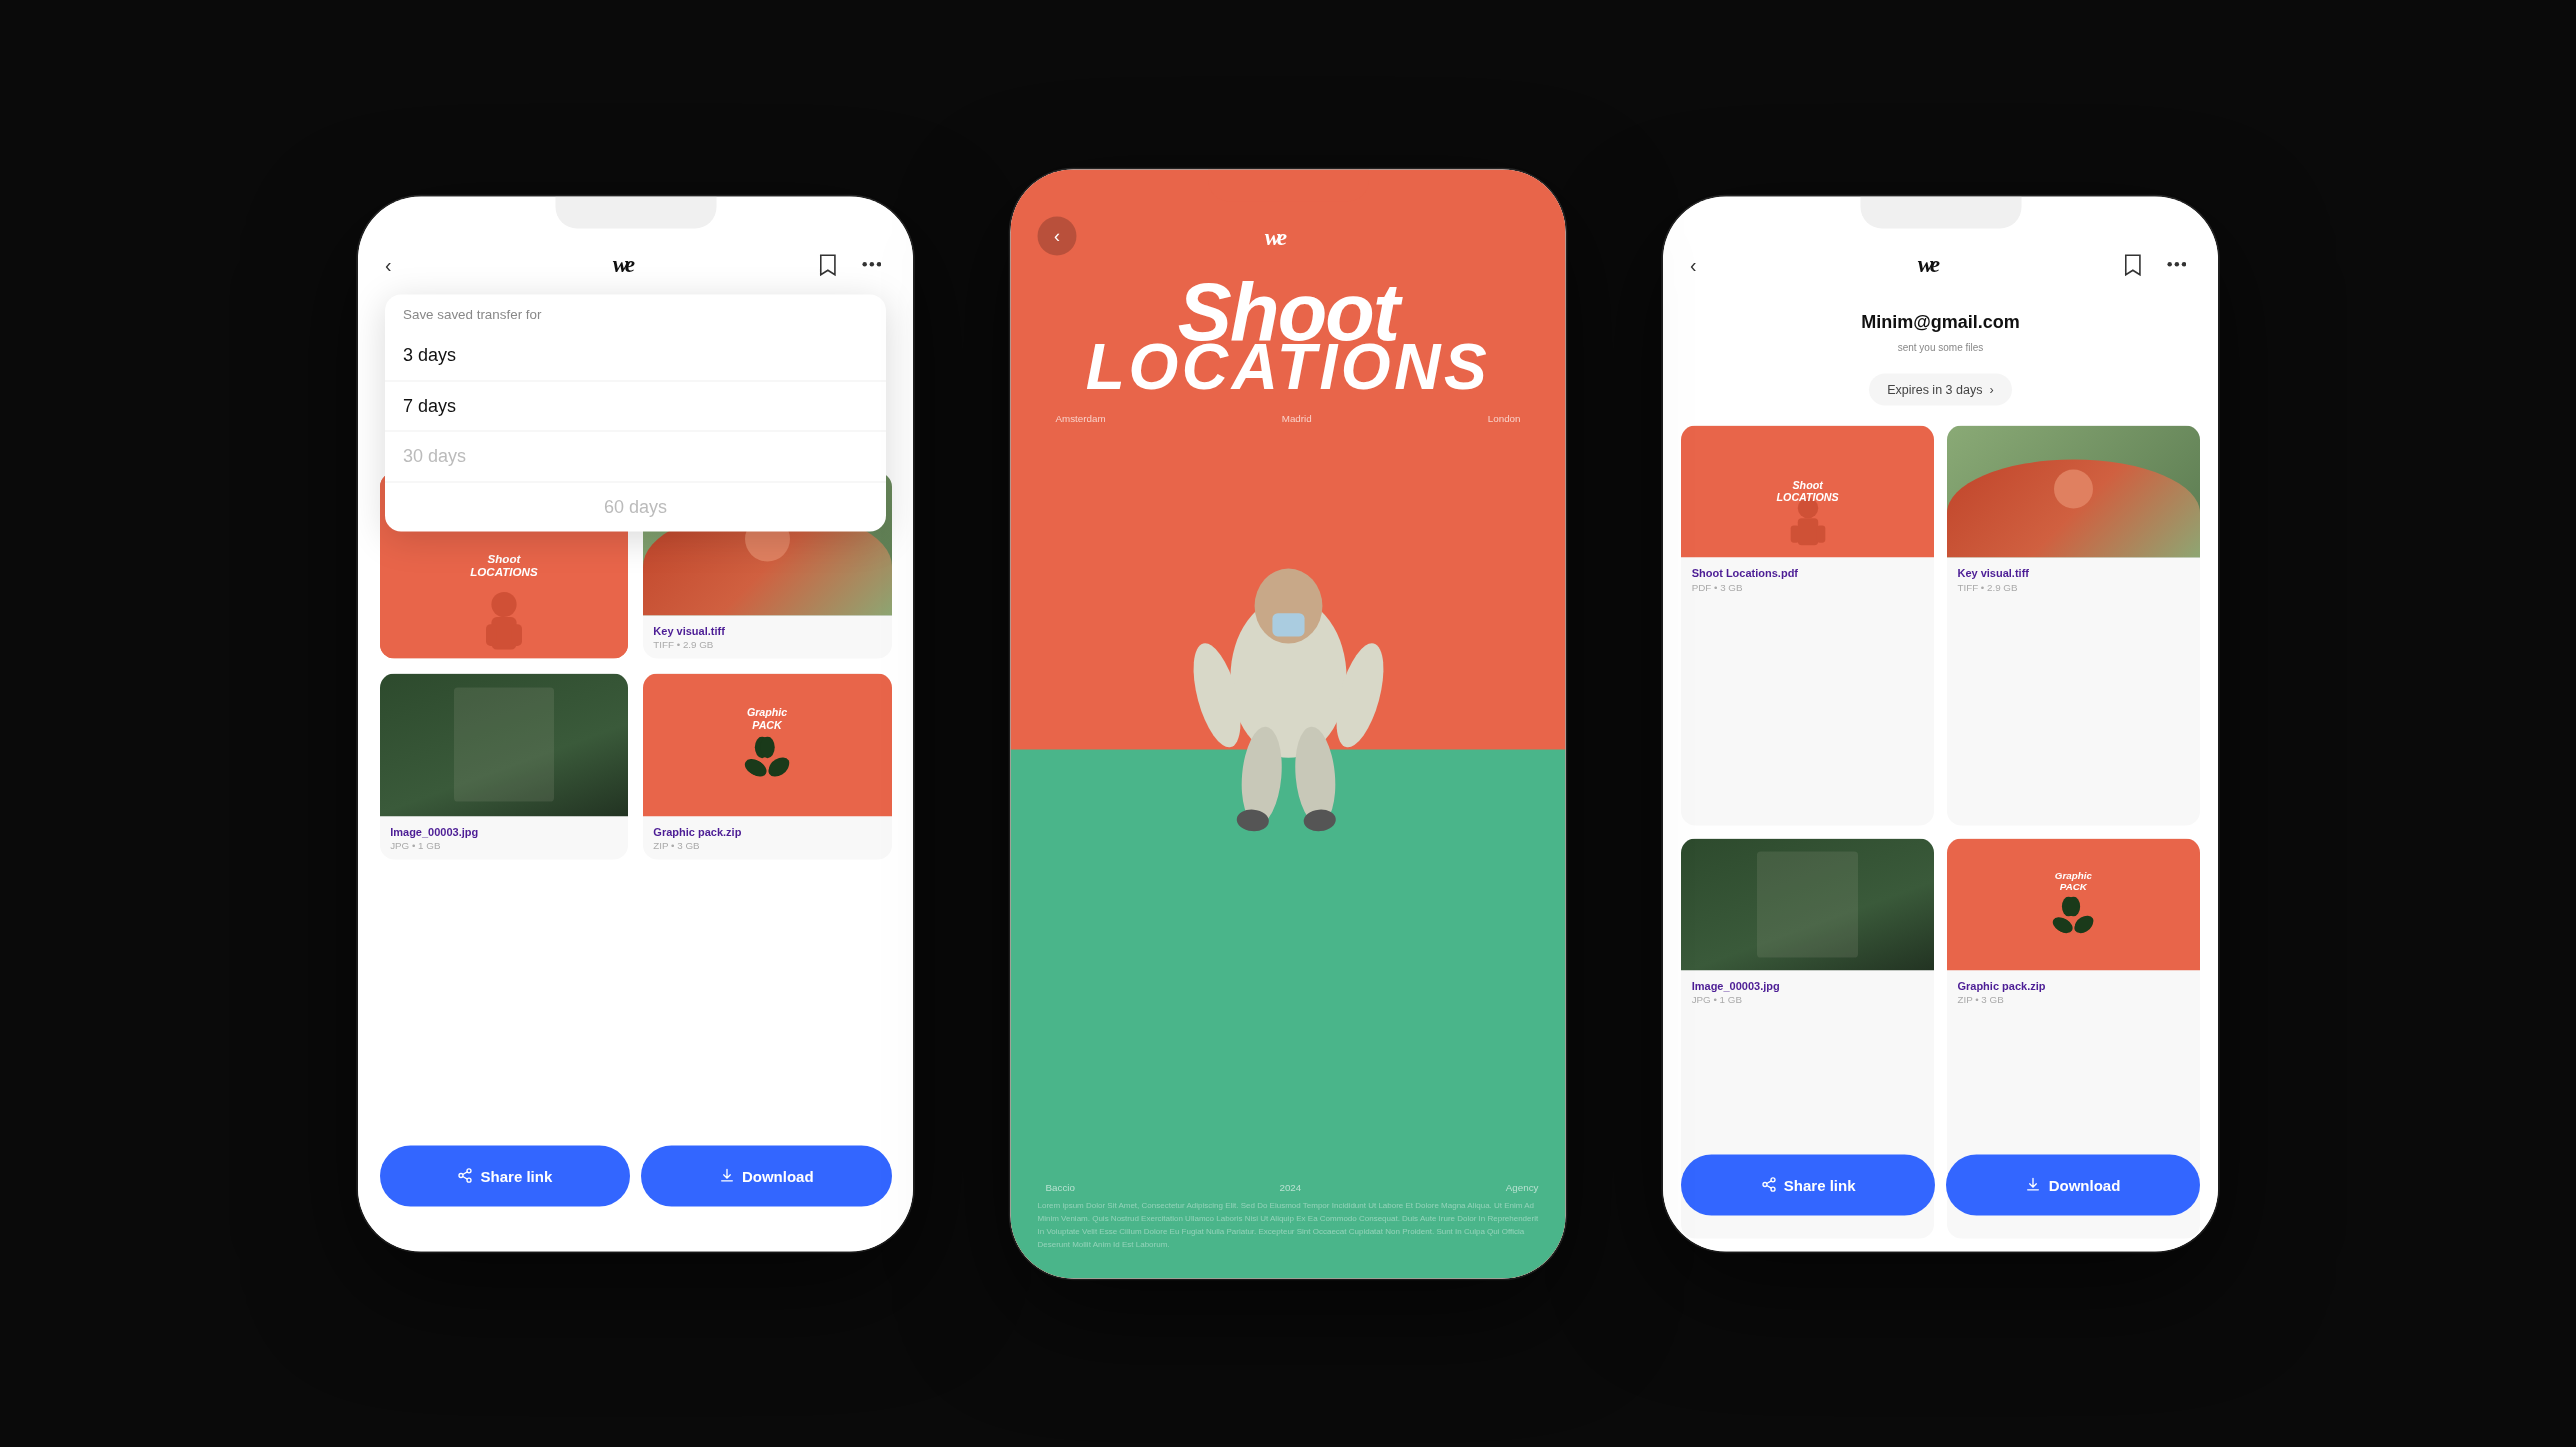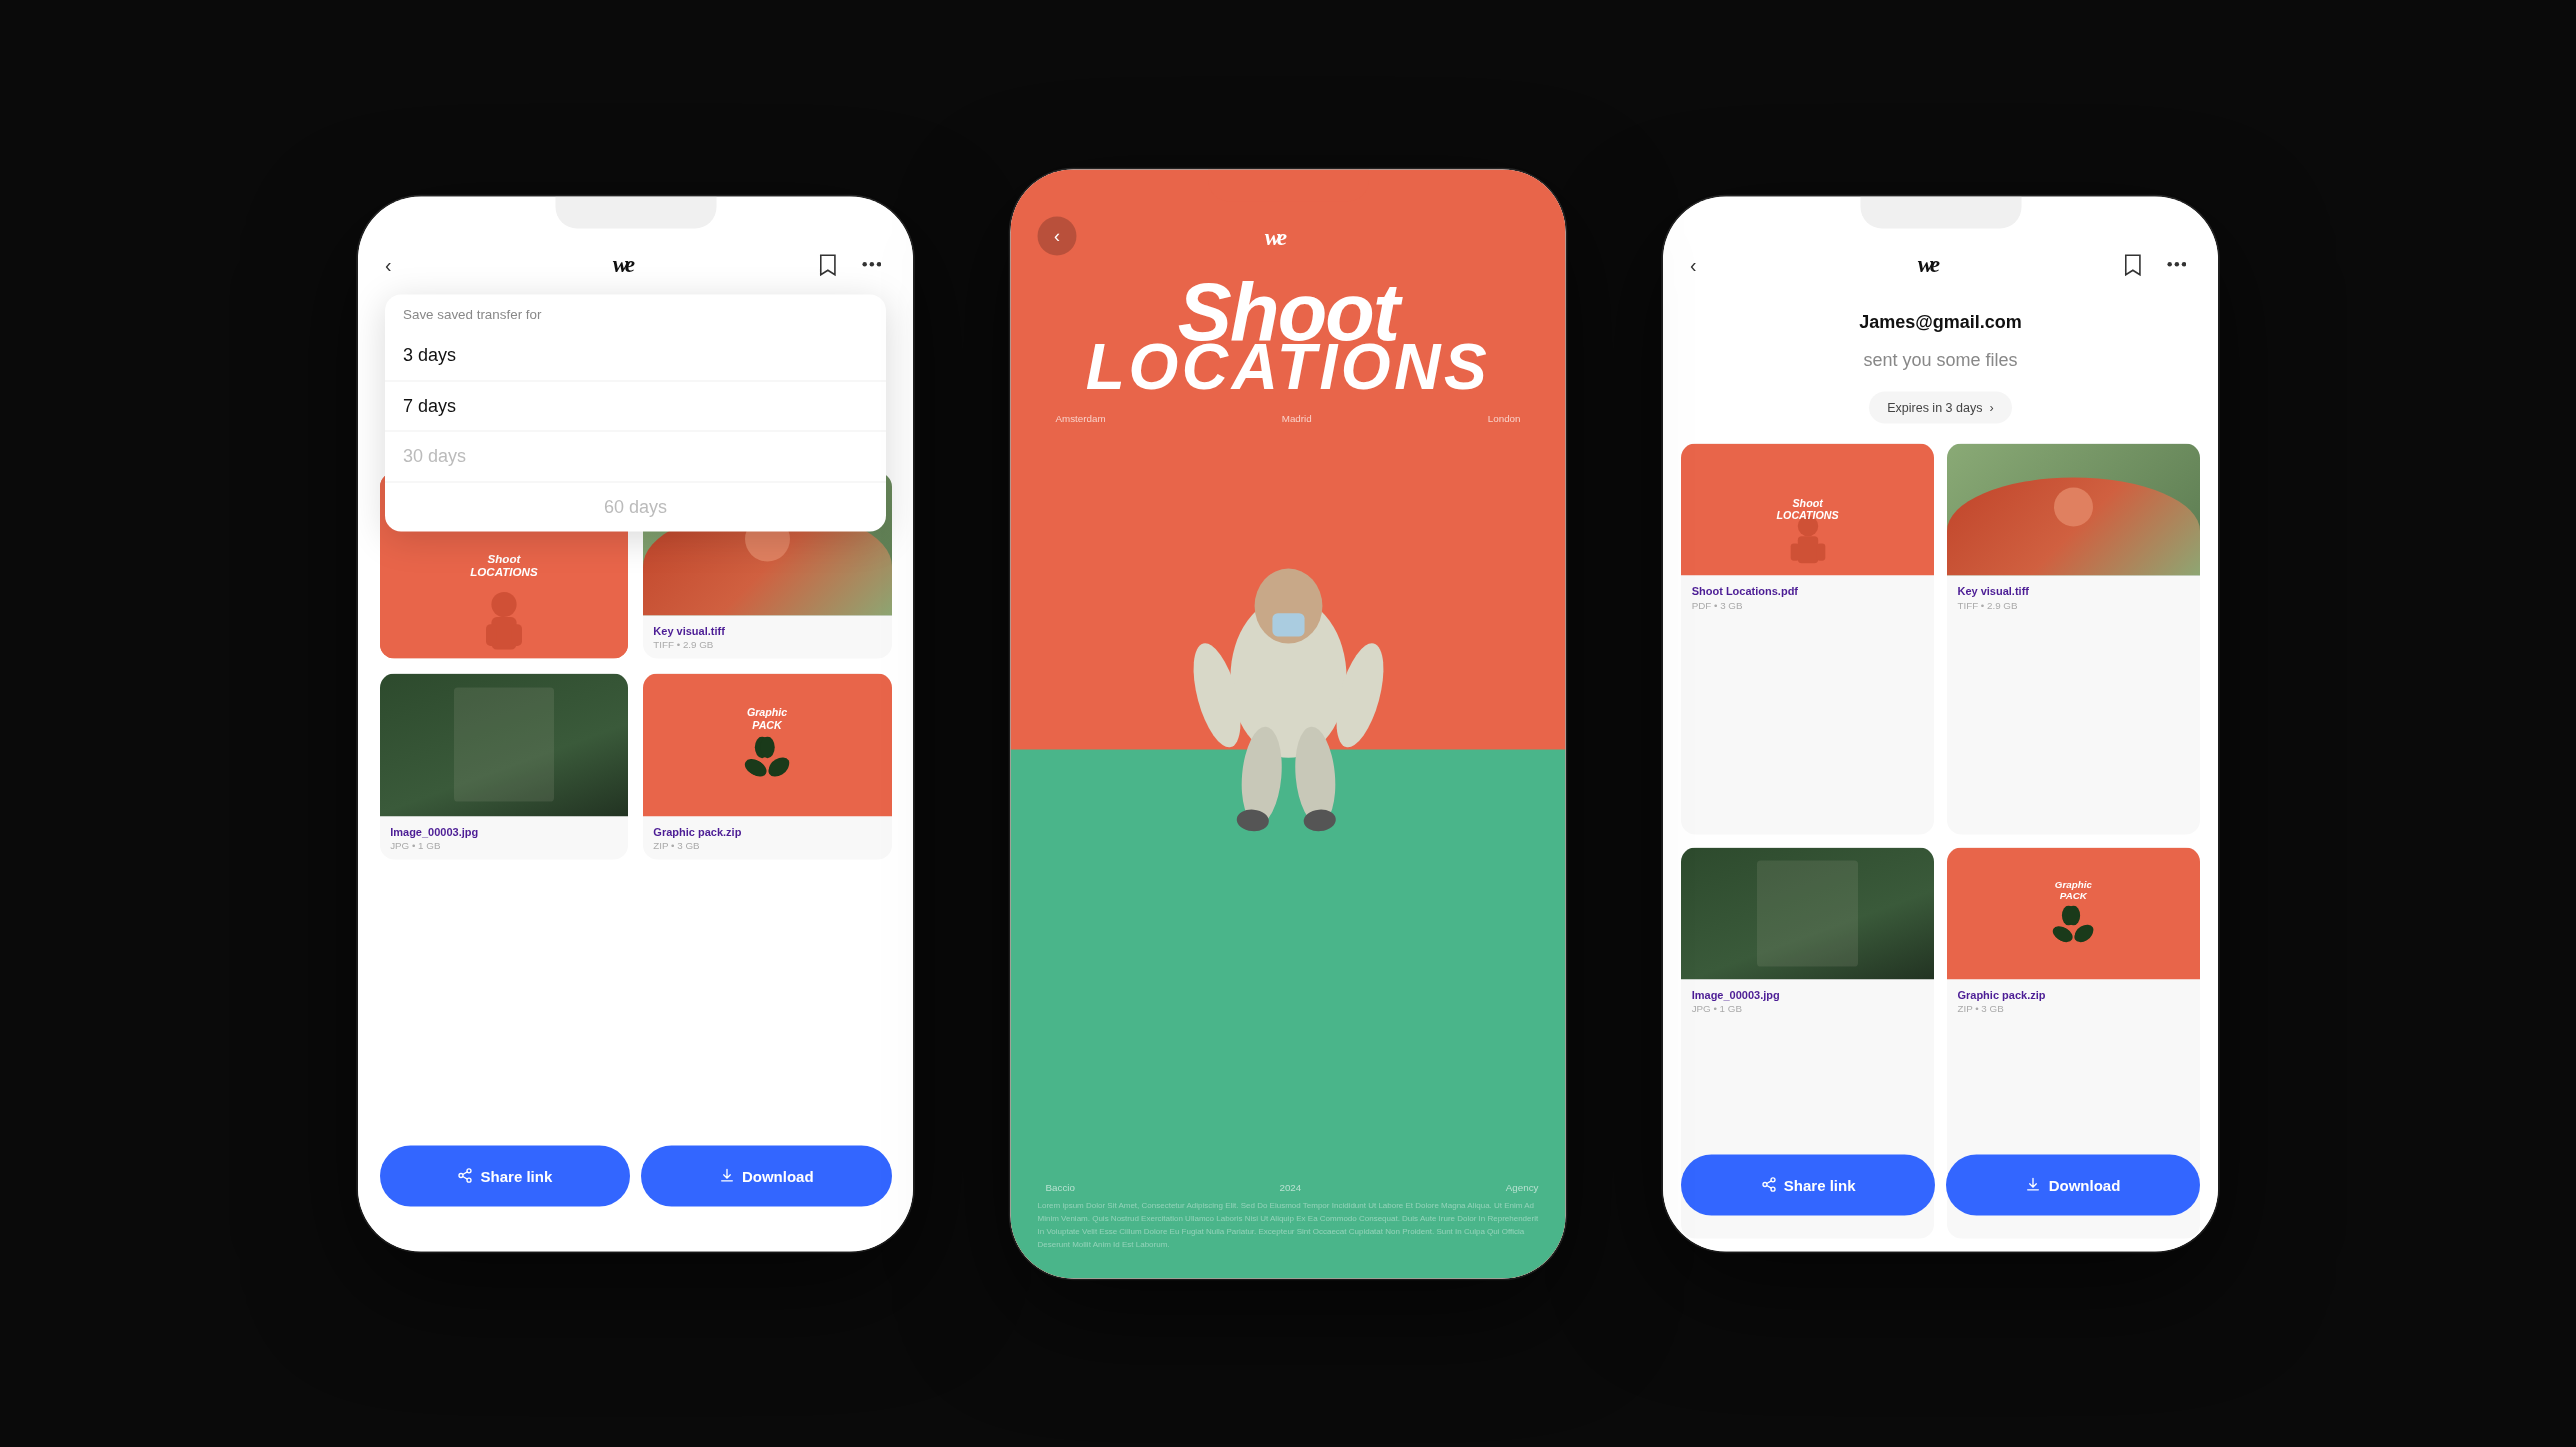--- a/index.html
+++ b/index.html
@@ -314,23 +314,23 @@
       padding: 14.3px 18px;
     }
 
     .sender-email {
       font-size: 18px;
       font-weight: 700;
       color: #111;
     }
 
     .sender-subtitle {
-      font-size: 18px;
+      font-size: 10px;
       color: #888;
-      margin-top: 17px;
+      margin-top: 9px;
     }
 
     .expires-badge {
       display: flex;
       align-items: center;
       justify-content: center;
       margin: 7.2px auto;
       background: #f5f5f5;
       border-radius: 21.5px;
       padding: 9px 18px;
@@ -594,21 +594,21 @@
                 <circle cx="3" cy="3" r="2.5" fill="#333"></circle>
                 <circle cx="11" cy="3" r="2.5" fill="#333"></circle>
                 <circle cx="19" cy="3" r="2.5" fill="#333"></circle>
               </svg>
             </div>
           </div>
         </div>
 
 
         <div class="sender-info">
-          <div class="sender-email">James@gmail.com</div>
+          <div class="sender-email">Minim@gmail.com</div>
           <div class="sender-subtitle">sent you some files</div>
         </div>
 
         <div class="expires-badge">
           <span>Expires in 3 days</span>
           <span>›</span>
         </div>
 
         <div class="right-file-grid">
 

